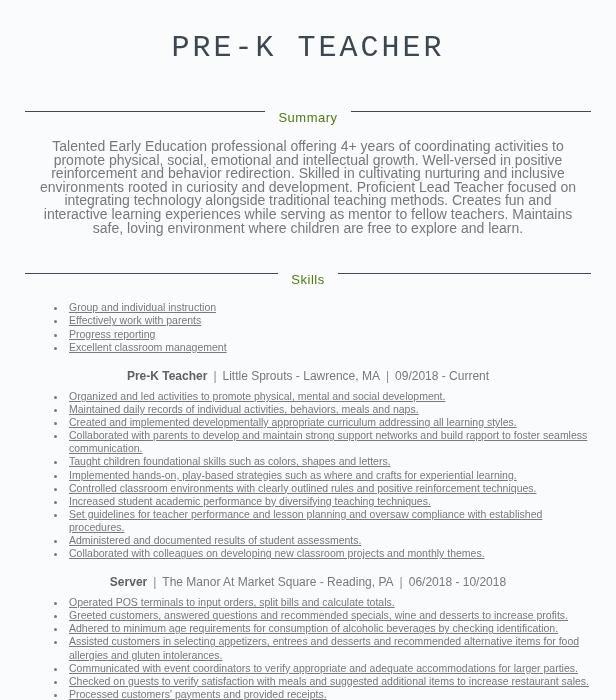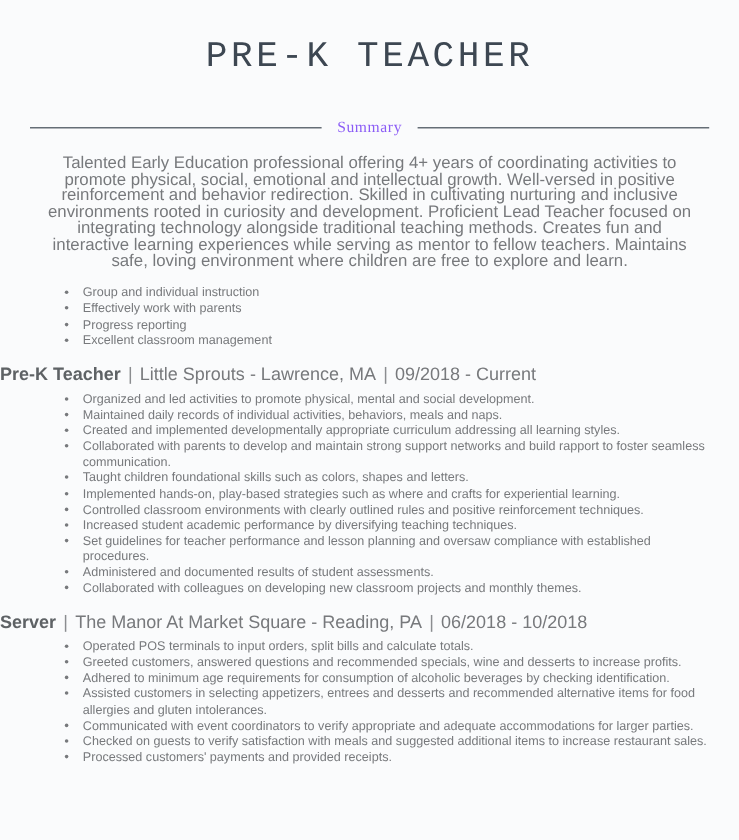--- a/index.html
+++ b/index.html
@@ -22,25 +22,26 @@
     color:#3d4752;
     line-height:36px;
   }
   .sec-header{
     display:flex;align-items:center;
     margin:0 25px;
     gap:13px;
   }
   .sec-header .rule{flex:1;height:1px;background:#414b55;}
   .sec-title{
-    font-family:Liberation Serif, serif;
+    font-family:Liberation Sans, sans-serif;
     font-size:13px;
     letter-spacing:0.5px;
-    color:#8b5cf6;
+    color:#4d7c0f;
     white-space:nowrap;
+    margin-top:12px;
   }
   .summary-header{margin-top:32px;}
   .summary-text{
     margin:15px 40px 0 40px;
     text-align:center;
     font-size:14px;
     line-height:13.6px;
     color:#77797c;
   }
   .skills-header{margin-top:25px;}
@@ -51,27 +52,28 @@
   .skills-col{flex:1;}
   ul.blist{
     margin:0;
     padding:0 0 0 42px;
     list-style:disc outside;
   }
   ul.blist li{
     font-size:10.5px;
     line-height:13.2px;
     padding-left:2px;
+    text-decoration:underline;
   }
   .skills-col.right ul.blist{padding-left:22px;}
   .exp-header{margin-top:28px;}
   .job{margin-top:0;}
   .job-heading{
-    text-align:left;
-    font-size:15px;
+    text-align:center;
+    font-size:12px;
     margin-top:15px;
     color:#77797c;
     line-height:14px;
   }
   .job-title{font-weight:700;color:#5e6265;}
   .job-pipe{margin:0 6px;color:#8b8d90;}
   .job ul.blist{
     margin:7px 25px 0 25px;
   }
   .job ul.blist li{
@@ -85,20 +87,25 @@
 
   <div class="doc-title">PRE-K TEACHER</div>
 
   <div class="sec-header summary-header">
     <span class="rule"></span>
     <span class="sec-title">Summary</span>
     <span class="rule"></span>
   </div>
   <p class="summary-text">Talented Early Education professional offering 4+ years of coordinating activities to promote physical, social, emotional and intellectual growth. Well-versed in positive reinforcement and behavior redirection. Skilled in cultivating nurturing and inclusive environments rooted in curiosity and development. Proficient Lead Teacher focused on integrating technology alongside traditional teaching methods. Creates fun and interactive learning experiences while serving as mentor to fellow teachers. Maintains safe, loving environment where children are free to explore and learn.</p>
 
+  <div class="sec-header skills-header">
+    <span class="rule"></span>
+    <span class="sec-title">Skills</span>
+    <span class="rule"></span>
+  </div>
   <div class="skills-cols">
     <div class="skills-col left">
       <ul class="blist">
         <li>Group and individual instruction</li>
         <li>Effectively work with parents</li>
         <li>Progress reporting</li>
         <li>Excellent classroom management</li>
       </ul>
     </div>
   </div>

